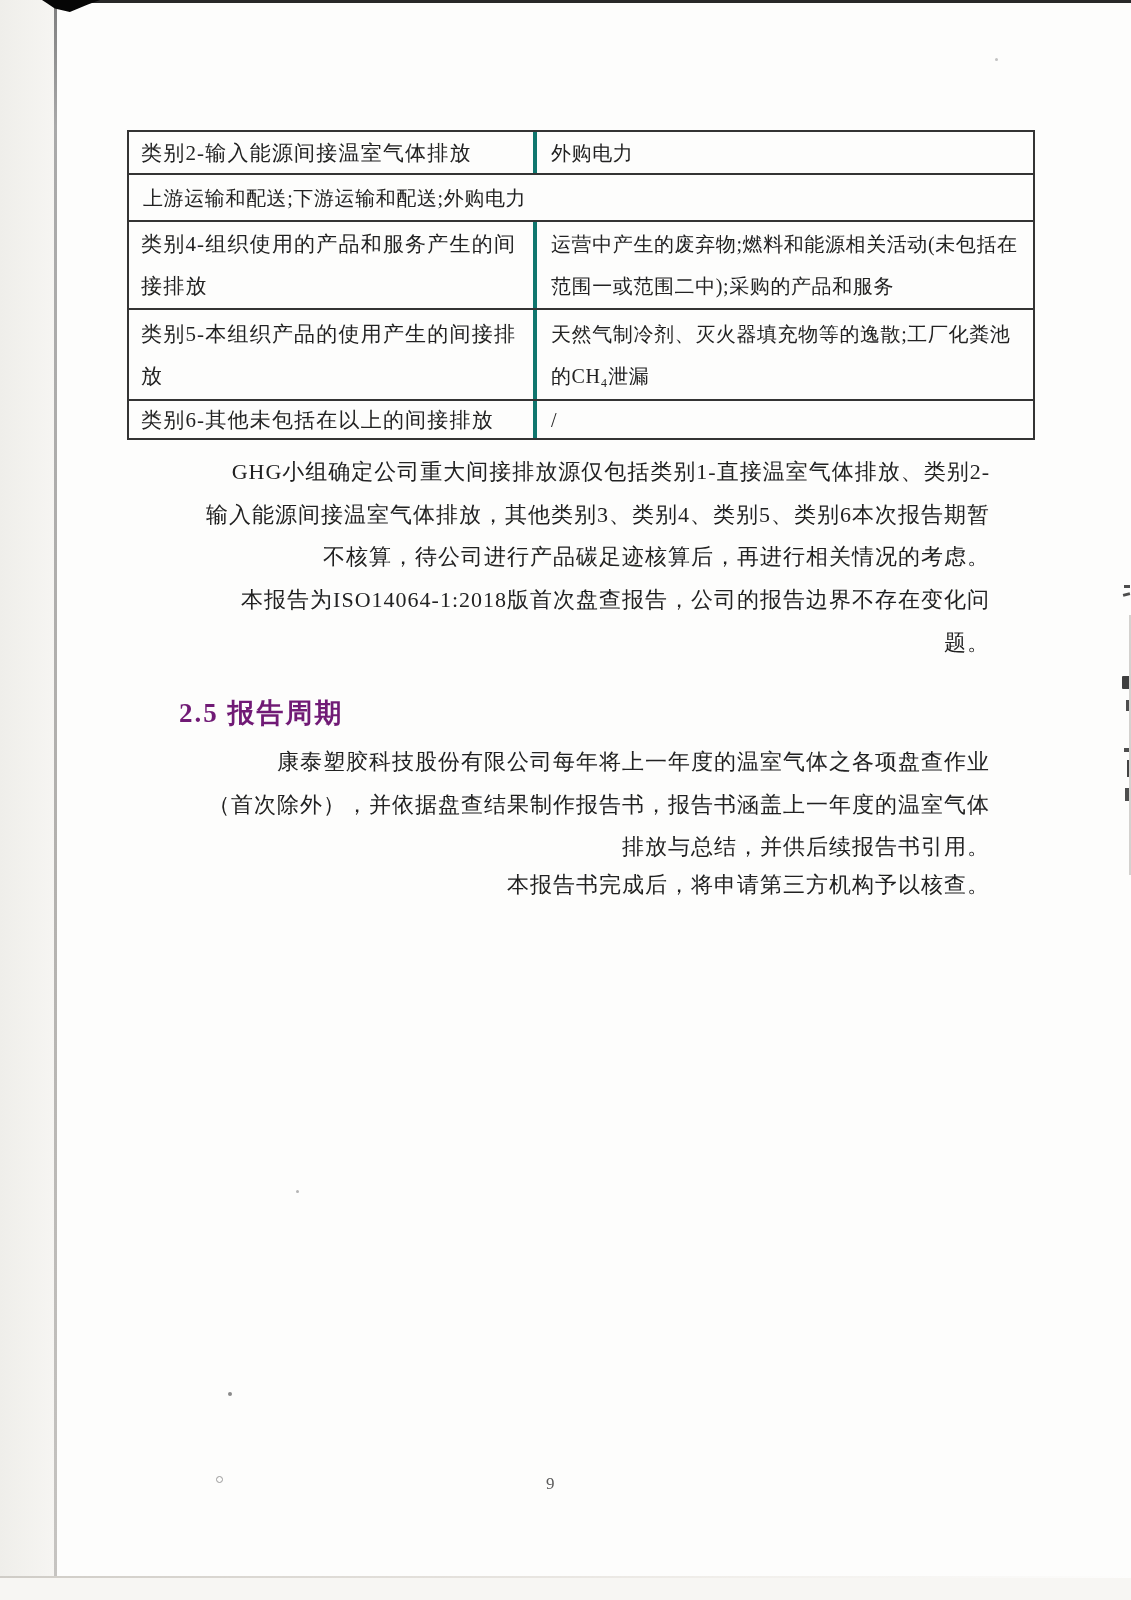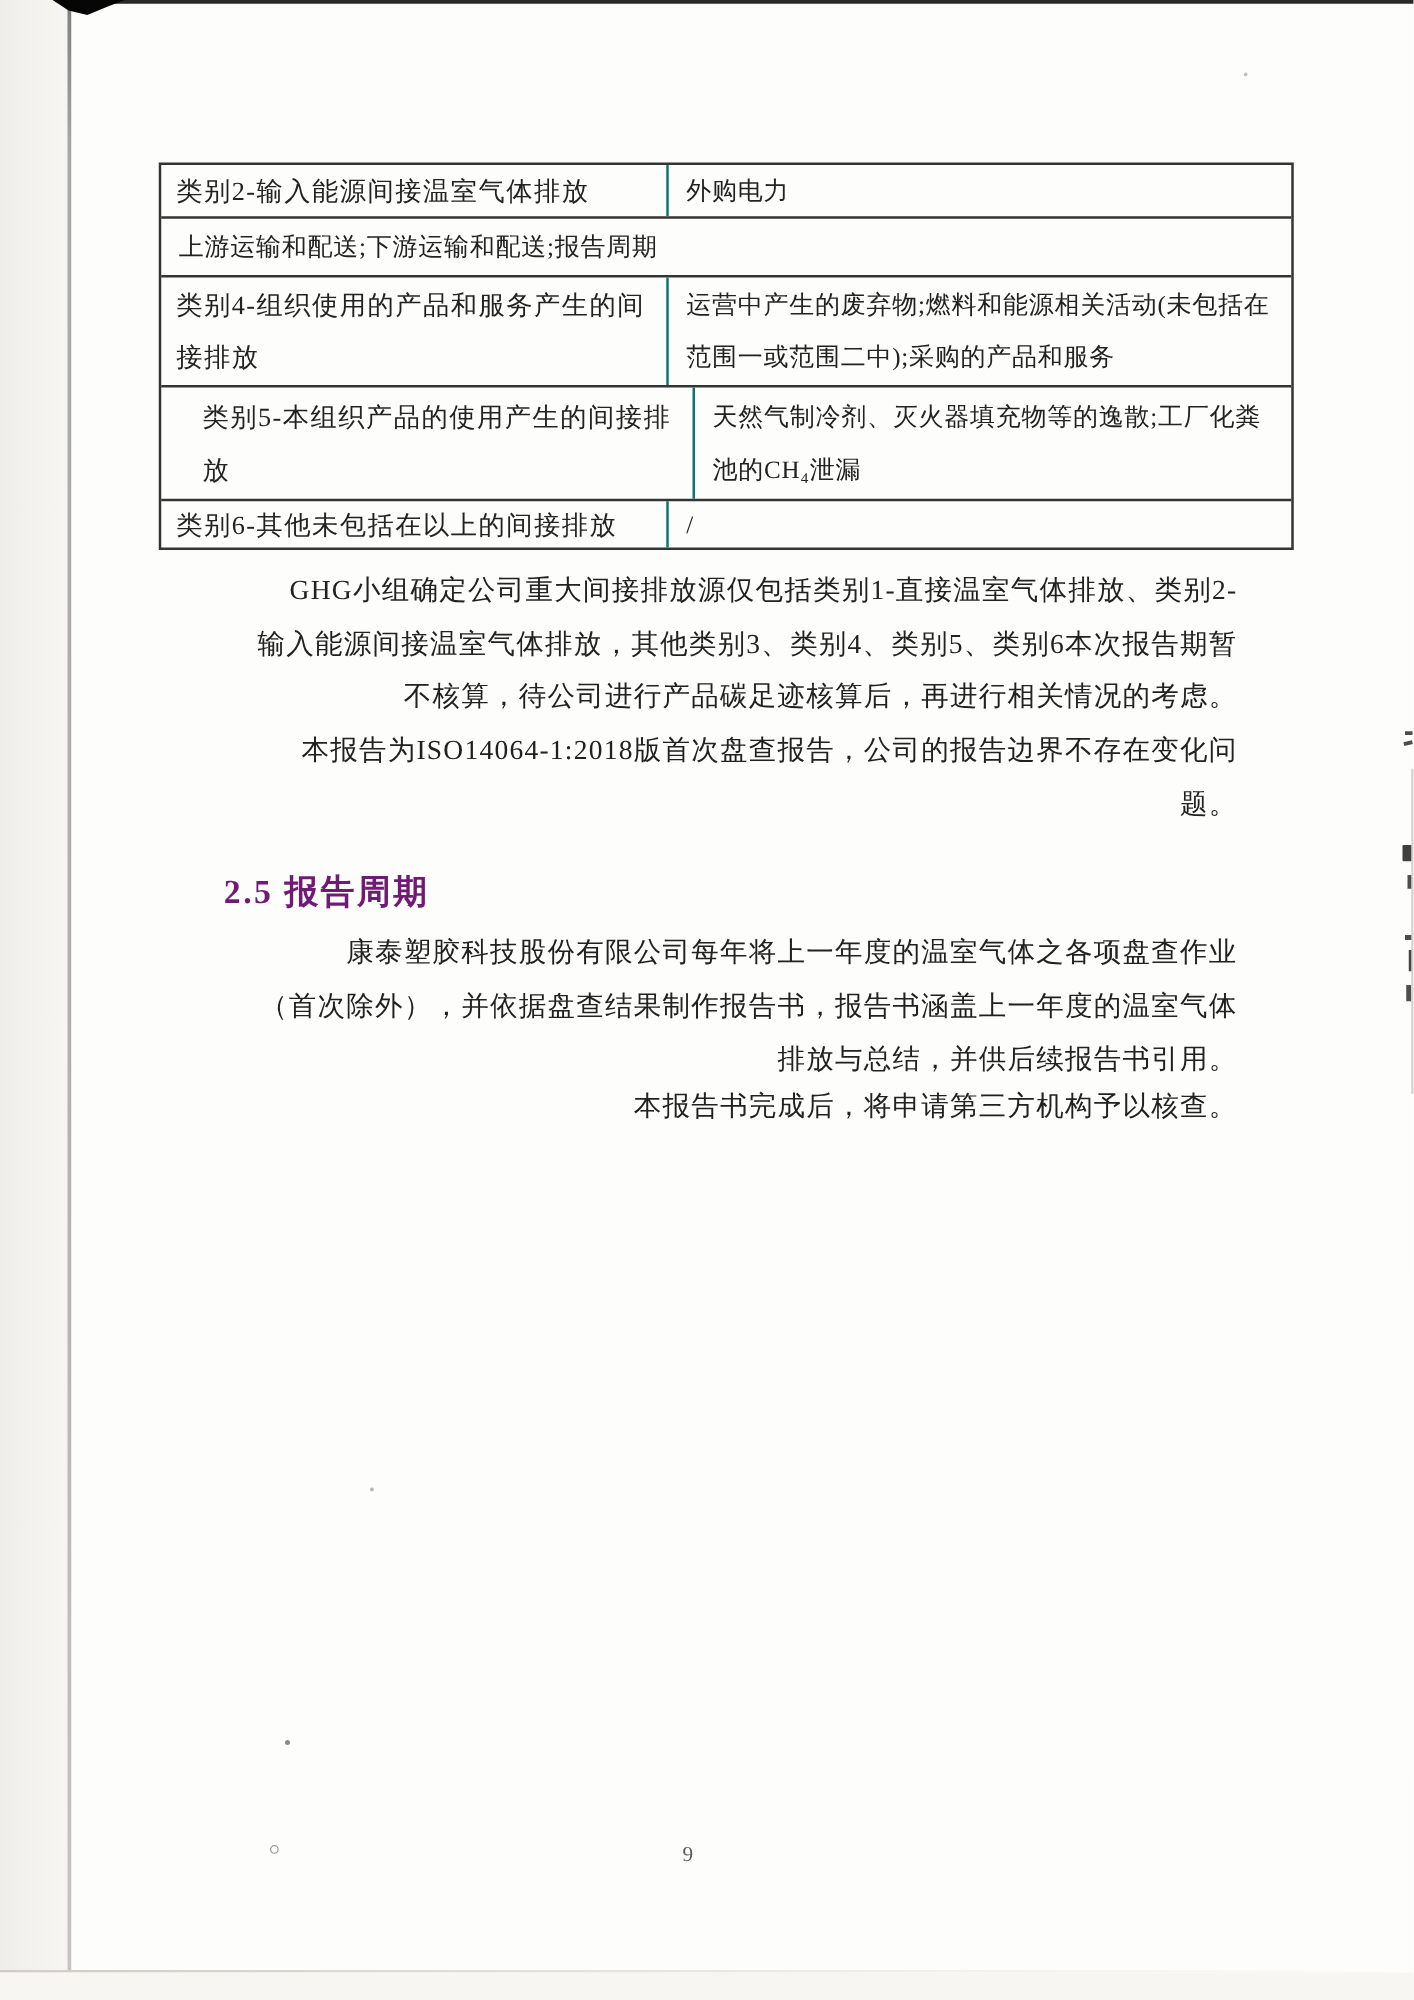--- a/index.html
+++ b/index.html
@@ -33,23 +33,23 @@
   .rmline{left:1129px;top:615px;width:2px;height:260px;background:#d4d2cf;}
   .speck{position:absolute;border-radius:50%;}
   .sp1{left:228px;top:1392px;width:4px;height:4px;background:#8a8a8a;}
   .sp2{left:216px;top:1476px;width:5px;height:5px;border:1px solid #9a9a9a;background:transparent;}
   .sp3{left:296px;top:1190px;width:3px;height:3px;background:#b5b5b5;}
   .sp4{left:995px;top:58px;width:3px;height:3px;background:#c2c2c2;}
   
   .gtable{position:absolute;left:127px;top:130px;width:904px;border:2px solid #343434;}
   .trow{display:flex;border-top:2px solid #343434;}
   .trow:first-child{border-top:none;}
-  .r1{height:41px;} .r2{height:45px;} .r3{height:86px;} .r4{height:89px;padding-left:21px;} .r5{height:37px;}
+  .r1{height:41px;} .r2{height:45px;} .r3{height:86px;} .r4{height:89px;} .r5{height:37px;}
   .cell{display:flex;align-items:center;font-size:21px;line-height:42px;color:#222;}
-  .c1{width:388px;border-right:2px solid #0f766e;padding:0 4px 0 12px;letter-spacing:1.2px;}
+  .c1{width:388px;border-right:4px solid #0f766e;padding:0 4px 0 12px;letter-spacing:1.2px;}
   .c2{flex:1;padding:0 10px 0 14px;font-size:20px;letter-spacing:0.6px;}
   
   .para{position:absolute;left:178px;width:812px;font-size:22px;line-height:42.5px;
     letter-spacing:1px;color:#212121;text-align:right;}
   .para .line{white-space:nowrap;}
   .para .indent{padding-left:45px;}
   .p1{top:451px;} .p2{top:579px;} .p3{top:741px;} .p4{top:864px;}
   .heading{position:absolute;left:179px;top:695px;font-size:27px;font-weight:bold;
     letter-spacing:2px;color:#701a75;white-space:nowrap;}
   .page-number{position:absolute;left:546px;top:1474px;font-size:17px;color:#5a5a5a;}
@@ -77,21 +77,21 @@
   <div class="speck sp2"></div>
   <div class="speck sp3"></div>
   <div class="speck sp4"></div>
 
   <div class="gtable">
     <div class="trow r1">
       <div class="cell c1">类别2-输入能源间接温室气体排放</div>
       <div class="cell c2">外购电力</div>
     </div>
     <div class="trow r2">
-      <div class="cell c2">上游运输和配送;下游运输和配送;报告周期</div>
+      <div class="cell c2">上游运输和配送;下游运输和配送;外购电力</div>
     </div>
     <div class="trow r3">
       <div class="cell c1">类别4-组织使用的产品和服务产生的间接排放</div>
       <div class="cell c2">运营中产生的废弃物;燃料和能源相关活动(未包括在范围一或范围二中);采购的产品和服务</div>
     </div>
     <div class="trow r4">
       <div class="cell c1">类别5-本组织产品的使用产生的间接排放</div>
       <div class="cell c2">天然气制冷剂、灭火器填充物等的逸散;工厂化粪池的CH₄泄漏</div>
     </div>
     <div class="trow r5">

